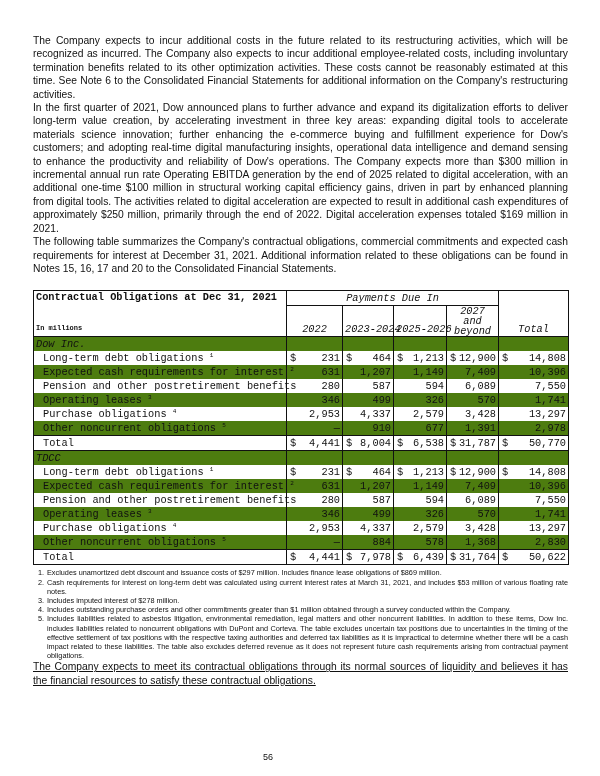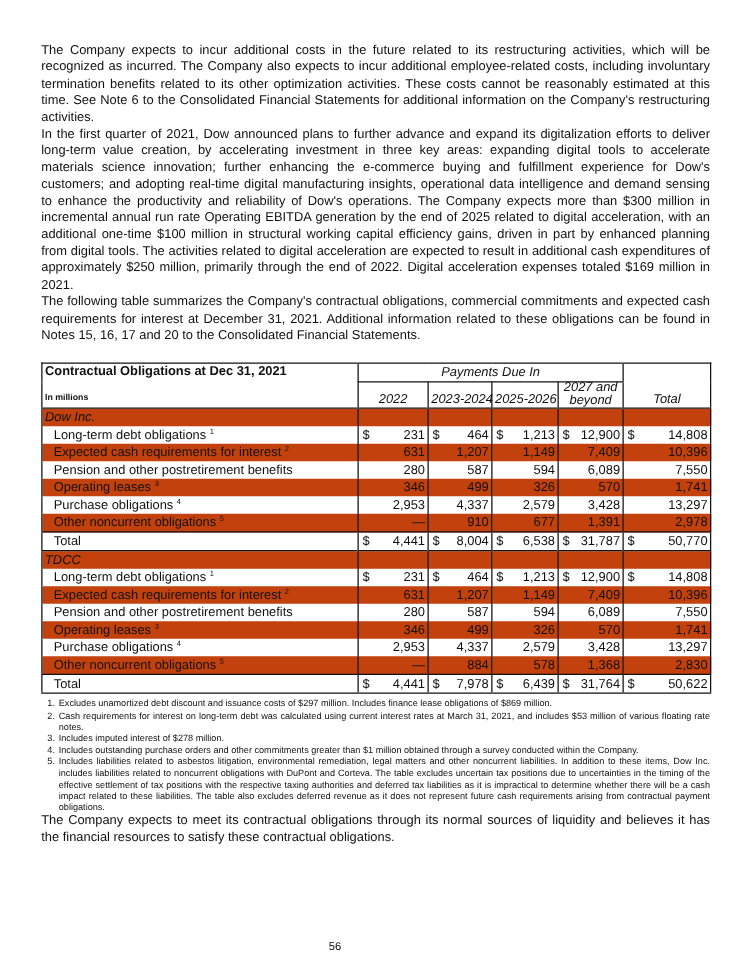--- a/index.html
+++ b/index.html
@@ -2,41 +2,41 @@
 <html><head>
 <meta charset="utf-8">
 <style>
   html, body { margin: 0; padding: 0; background: #ffffff; }
   body { width: 600px; height: 776px; position: relative; overflow: hidden;
          font-family: "Liberation Sans", sans-serif; color: #111; }
   .page { position: absolute; left: 33px; top: 34px; width: 535px; }
   p.para { margin: 0; font-size: 10.3px; line-height: 13.4px; text-align: justify; }
   h3.sec { margin: 13px 0 0 0; font-size: 10.3px; line-height: 13.4px; font-weight: bold; }
 
-  table.obl { border-collapse: collapse; width: 535px; margin-top: 15px; font-size: 10.3px; table-layout: fixed; }
+  table.obl { border-collapse: collapse; width: 535px; margin-top: 15px; font-size: 10.3px; table-layout: fixed; font-family: Liberation Mono, monospace; }
   table.obl td { padding: 0 2px; height: 14px; line-height: 13px; white-space: nowrap; vertical-align: bottom; }
   table.obl .cn { border-left: 1.5px solid #111; }
   .hdr1 td { height: 14px; }
   .hdr2 td { height: 21px; }
   .outer { border: 1.5px solid #111; }
   .ital { font-style: italic; }
   .hd-title { font-weight: bold; font-size: 10.3px; vertical-align: top !important; }
   .inmil { font-size: 7px; }
   .center { text-align: center; }
-  .gray td { background: #c2410c; margin-top: 24px; }
+  .gray td { background: #4d7c0f; margin-top: 24px; }
   .cell { display: flex; justify-content: space-between; }
   .cell .dol { padding-left: 1px; }
   .lbl { padding-left: 9px !important; }
   sup { font-size: 6px; vertical-align: 4px; line-height: 0; }
   .topb td { border-top: 1.5px solid #111; }
   .botb td { border-bottom: 1.5px solid #111; }
 
   ol.notes { margin: 3px 0 0 0; padding: 0 0 0 13px; font-size: 7.3px; line-height: 9.2px; text-align: justify; }
   ol.notes li { padding-left: 1px; }
-  .closing { margin-top: 14px; }
+  .closing { margin-top: 14px; text-decoration: underline; }
   .pagenum { position: absolute; top: 752px; left: 0; width: 536px; text-align: center; font-size: 9px; }
 </style>
 </head>
 <body>
 
 <div class="page">
   <p class="para">The Company expects to incur additional costs in the future related to its restructuring activities, which will be recognized as incurred. The Company also expects to incur additional employee-related costs, including involuntary termination benefits related to its other optimization activities. These costs cannot be reasonably estimated at this time. See Note 6 to the Consolidated Financial Statements for additional information on the Company's restructuring activities.</p>
 
   <p class="para">In the first quarter of 2021, Dow announced plans to further advance and expand its digitalization efforts to deliver long-term value creation, by accelerating investment in three key areas: expanding digital tools to accelerate materials science innovation; further enhancing the e-commerce buying and fulfillment experience for Dow's customers; and adopting real-time digital manufacturing insights, operational data intelligence and demand sensing to enhance the productivity and reliability of Dow's operations. The Company expects more than $300 million in incremental annual run rate Operating EBITDA generation by the end of 2025 related to digital acceleration, with an additional one-time $100 million in structural working capital efficiency gains, driven in part by enhanced planning from digital tools. The activities related to digital acceleration are expected to result in additional cash expenditures of approximately $250 million, primarily through the end of 2022. Digital acceleration expenses totaled $169 million in 2021.</p>
 

